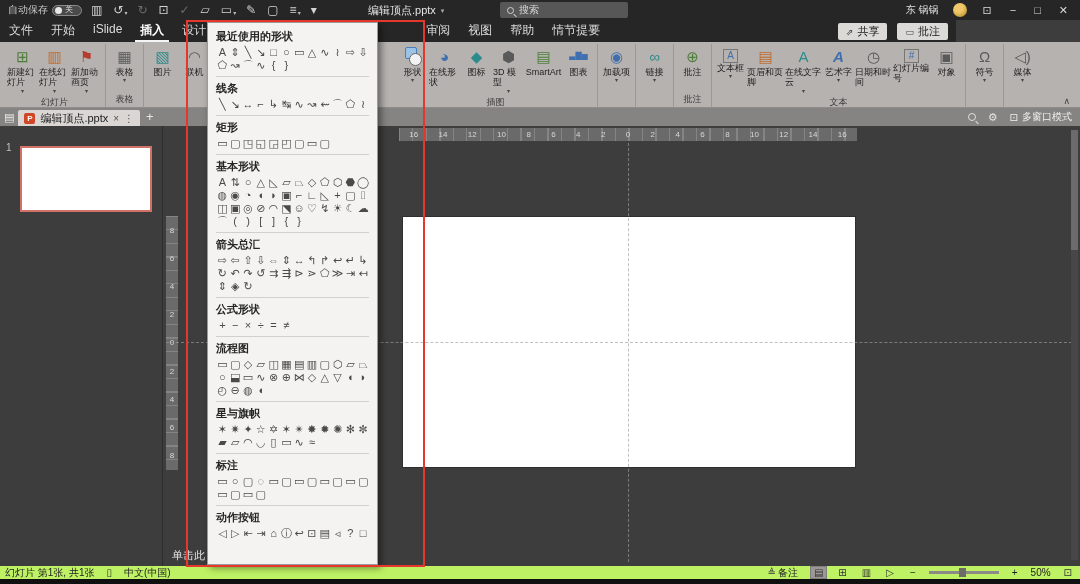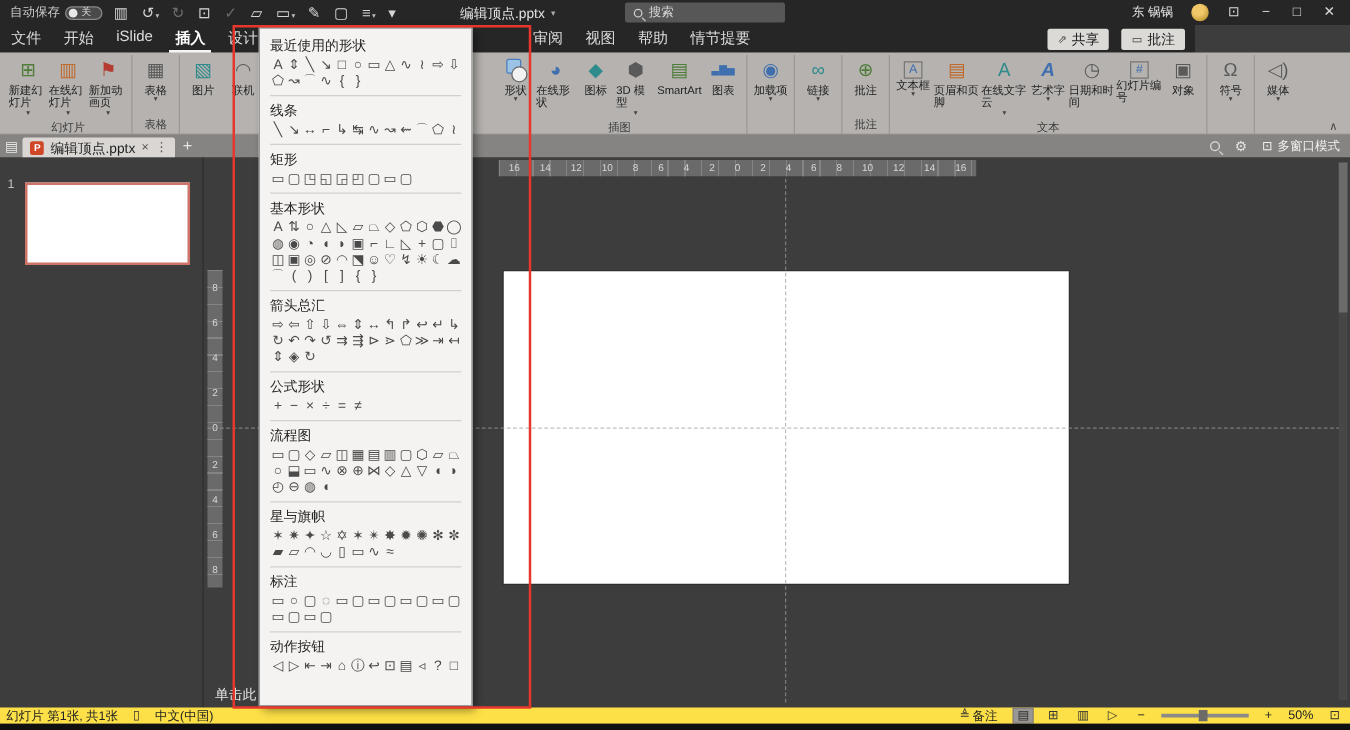--- a/index.html
+++ b/index.html
@@ -87,52 +87,52 @@
   .mag2::after { content:""; position:absolute; width:4px; height:1px; background:#dedede;
     transform:rotate(45deg); left:6px; top:8px; }
   .mw { display:flex; align-items:center; gap:4px; font-size:10px; color:#f0f0f0; }
 
   
   .workspace { position:absolute; left:0; top:126px; width:1080px; height:440px; background:#3d3d3d; }
   .thumbpanel { position:absolute; left:0; top:0; width:163px; height:440px; border-right:1px solid #2e2e2e; }
   .slidenum { position:absolute; left:6px; top:16px; color:#c0c0c0; font-size:10px; }
   .thumb { position:absolute; left:20px; top:20px; width:132px; height:66px; background:#fff;
     border:2px solid #cf7268; }
-  .hruler { position:absolute; left:399px; top:2px; width:382px; height:13px; background:#6a6a6a;
+  .hruler { position:absolute; left:399px; top:2px; width:458px; height:13px; background:#6a6a6a;
     display:flex; justify-content:space-around; align-items:center; color:#d8d8d8; font-size:8px;
     background-image:repeating-linear-gradient(90deg,#848484 0 1px,transparent 1px 13.5px); }
   .vruler { position:absolute; left:166px; top:90px; width:12px; height:254px; background:#6a6a6a;
     display:flex; flex-direction:column; justify-content:space-around; align-items:center;
     color:#d8d8d8; font-size:8px;
     background-image:repeating-linear-gradient(180deg,#848484 0 1px,transparent 1px 13.5px); }
   .slide { position:absolute; left:403px; top:91px; width:452px; height:250px; background:#fff;
     box-shadow:0 0 0 1px #2f2f2f; }
   .guide-v { position:absolute; left:628px; top:17px; height:419px; border-left:1px dashed #9d9d9d; opacity:.65; }
   .guide-h { position:absolute; left:166px; top:216px; width:906px; border-top:1px dashed #9d9d9d; opacity:.65; }
   .vscroll { position:absolute; left:1071px; top:4px; width:7px; height:430px; background:#474747; }
   .vscroll .vthumb { width:7px; height:120px; background:#6b6b6b; }
   .noteshint { position:absolute; left:172px; top:422px; color:#e6e6e6; font-size:11px; }
 
   
-  .statusbar { position:absolute; left:0; top:566px; width:1080px; height:13px; background:#fde047;
+  .statusbar { position:absolute; left:0; top:566px; width:1080px; height:13px; background:#bef264;
     display:flex; align-items:center; font-size:10px; color:#222; }
   .sb-left { display:flex; align-items:center; gap:12px; padding-left:5px; }
   .sb-right { margin-left:auto; display:flex; align-items:center; gap:13px; padding-right:8px; }
   .sb-ico { font-size:10px; color:#333; }
   .viewbtn { font-size:10px; color:#333; padding:0 3px; }
   .viewbtn.active { background:#9a9794; box-shadow:0 0 0 1px #807d7a; }
   .ztrack { width:70px; height:3px; background:#8c8a87; position:relative; }
   .zthumb { position:absolute; left:30px; top:-3px; width:7px; height:9px; background:#6d6b68; }
   .blackstrip { position:absolute; left:0; top:579px; width:1080px; height:5px; background:#101010; }
 
   
   .shapesmenu { position:absolute; left:207px; top:22px; width:171px; height:543px;
     background:#f4f3f1; border:1px solid #9a9a9a; box-shadow:3px 3px 7px rgba(0,0,0,.45);
     padding:2px 8px 2px 8px; z-index:5; overflow:hidden; }
-  .sec-title { font-size:11px; font-weight:normal; color:#262626; margin:4px 0 2px; }
+  .sec-title { font-size:11px; font-weight:bold; color:#262626; margin:4px 0 2px; }
   .sec-grid { display:grid; grid-template-columns:repeat(12,12.8px); }
   .shp { font-size:11px; line-height:13px; height:13px; color:#4a4a4a; text-align:center; cursor:default; }
   .sep { border:none; border-top:1px solid #d2d0cd; margin:4px 0 1px; }
 
   
   .annot { position:absolute; left:186px; top:20px; width:239px; height:547px;
     border:2px solid #e5372b; z-index:9; pointer-events:none; }
 </style>
 </head>
 <body>

